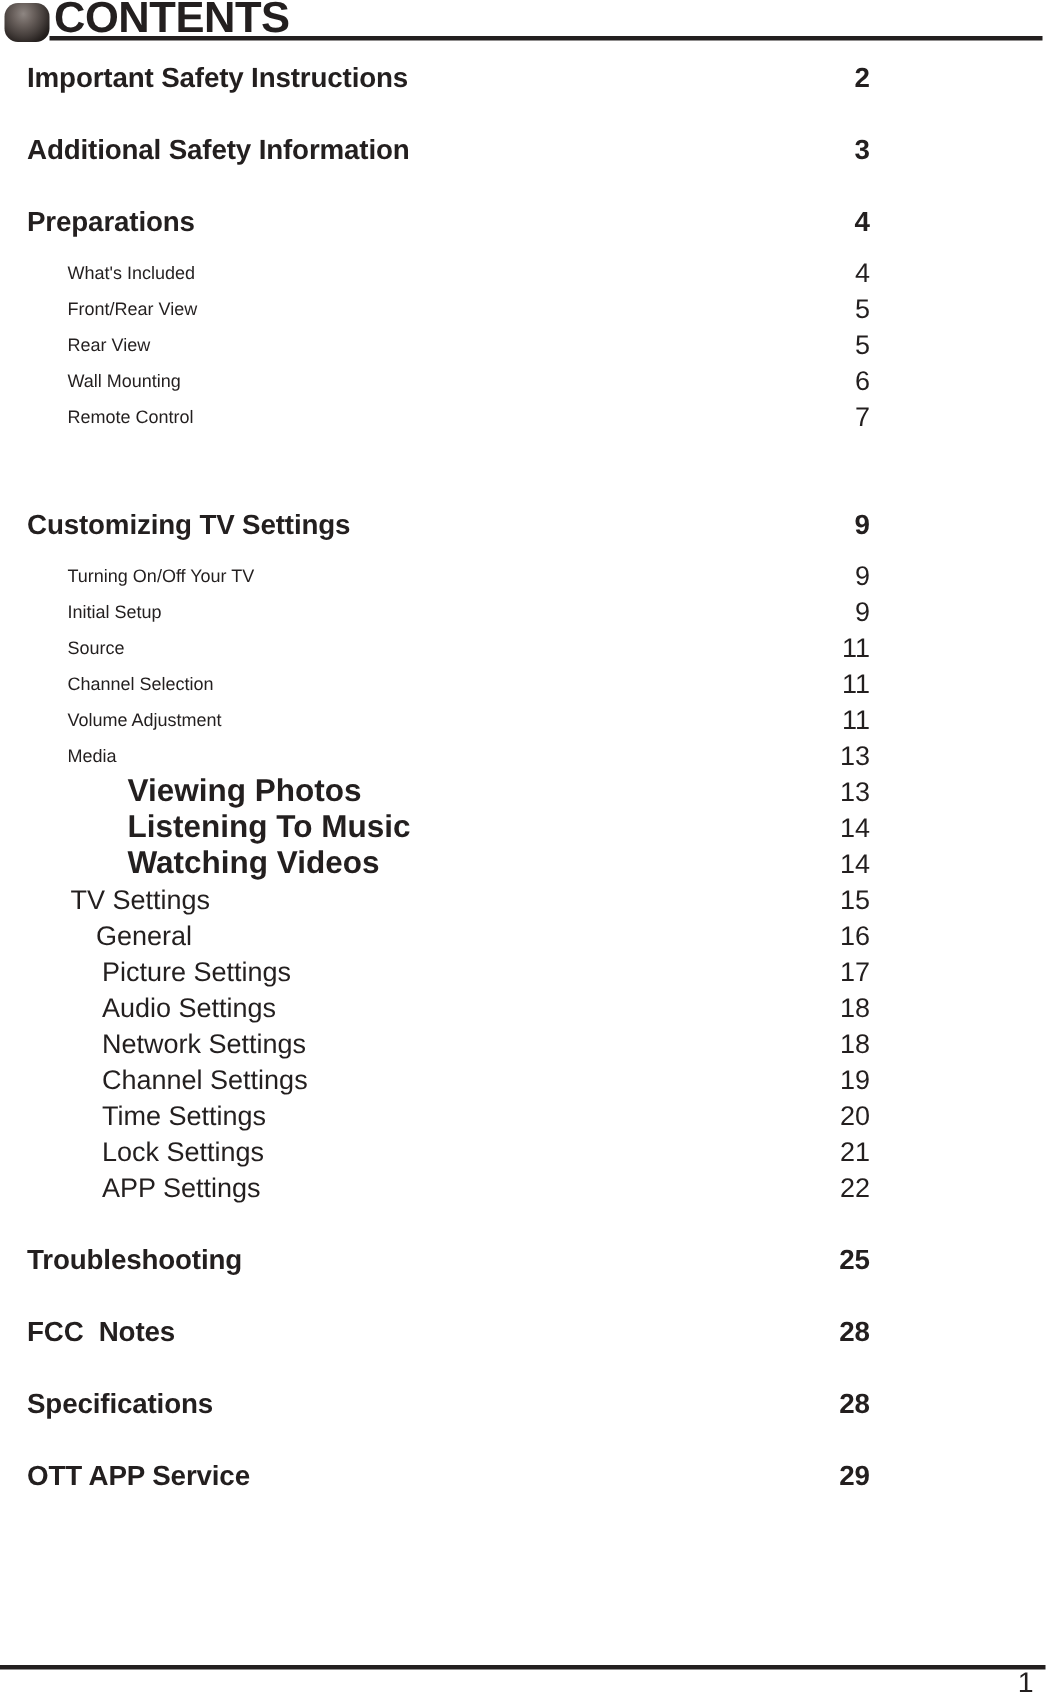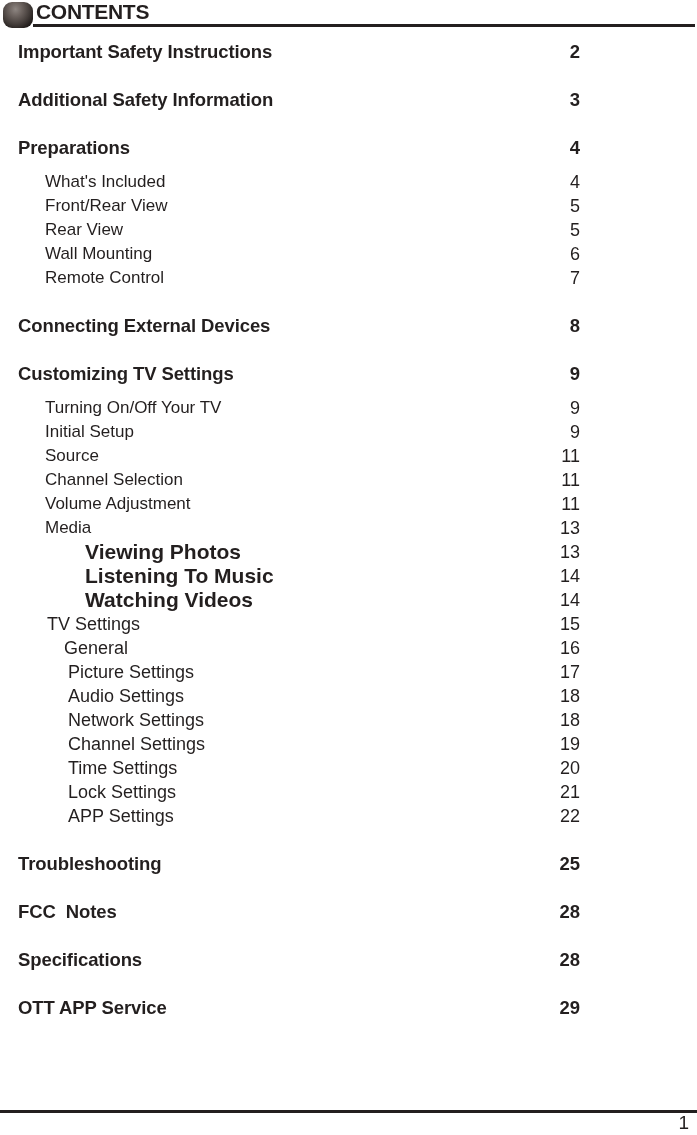--- a/index.html
+++ b/index.html
@@ -30,21 +30,21 @@
     top: 2px;
     width: 30px;
     height: 26px;
     border-radius: 9px;
     background: radial-gradient(ellipse at 42% 28%, #8e8682 0%, #6a615d 28%, #463f3c 55%, #241f1d 78%, #151211 100%);
   }
   #contents-title {
     position: absolute;
     left: 36px;
     top: -1px;
-    font-size: 21px;
+    font-size: 29px;
     font-weight: bold;
     letter-spacing: -0.3px;
     line-height: 26px;
     color: #231f1f;
     white-space: pre;
   }
   #header-rule {
     position: absolute;
     left: 33px;
     top: 24px;
@@ -79,21 +79,21 @@
     text-align: right;
   }
 
   
   .lvl0 { height: 24px; }
   .lvl0 .label { left: 18px; font-size: 18.5px; font-weight: bold; letter-spacing: -0.1px; }
   .lvl0 .page  { font-size: 18.5px; font-weight: bold; }
 
   
   .lvl1 { height: 24px; }
-  .lvl1 .label { left: 45px; font-size: 17px; font-weight: normal; }
+  .lvl1 .label { left: 45px; font-size: 12px; font-weight: normal; }
   .lvl1 .page  { font-size: 18px; font-weight: normal; }
 
   
   .lvl2a { height: 24px; }
   .lvl2a .label { left: 85px; font-size: 21px; font-weight: bold; }
   .lvl2a .page  { font-size: 18px; font-weight: normal; }
 
   
   .lvl2b { height: 24px; }
   .lvl2b .label { left: 68px; font-size: 18px; font-weight: normal; }
@@ -147,21 +147,20 @@
     <div class="row lvl0"><span class="label">Additional Safety Information</span><span class="page">3</span></div>
     <div class="gap-big"></div>
     <div class="row lvl0"><span class="label">Preparations</span><span class="page">4</span></div>
     <div class="gap-sm"></div>
     <div class="row lvl1"><span class="label">What's Included</span><span class="page">4</span></div>
     <div class="row lvl1"><span class="label">Front/Rear View</span><span class="page">5</span></div>
     <div class="row lvl1"><span class="label">Rear View</span><span class="page">5</span></div>
     <div class="row lvl1"><span class="label">Wall Mounting</span><span class="page">6</span></div>
     <div class="row lvl1"><span class="label">Remote Control</span><span class="page">7</span></div>
     <div class="gap-big"></div>
-    <div class="row lvl0"><span class="label">Connecting External Devices</span><span class="page">8</span></div>
     <div class="gap-big"></div>
     <div class="row lvl0"><span class="label">Customizing TV Settings</span><span class="page">9</span></div>
     <div class="gap-sm"></div>
     <div class="row lvl1"><span class="label">Turning On/Off Your TV</span><span class="page">9</span></div>
     <div class="row lvl1"><span class="label">Initial Setup</span><span class="page">9</span></div>
     <div class="row lvl1"><span class="label">Source</span><span class="page">11</span></div>
     <div class="row lvl1"><span class="label">Channel Selection</span><span class="page">11</span></div>
     <div class="row lvl1"><span class="label">Volume Adjustment</span><span class="page">11</span></div>
     <div class="row lvl1"><span class="label">Media</span><span class="page">13</span></div>
     <div class="row lvl2a"><span class="label">Viewing Photos</span><span class="page">13</span></div>

